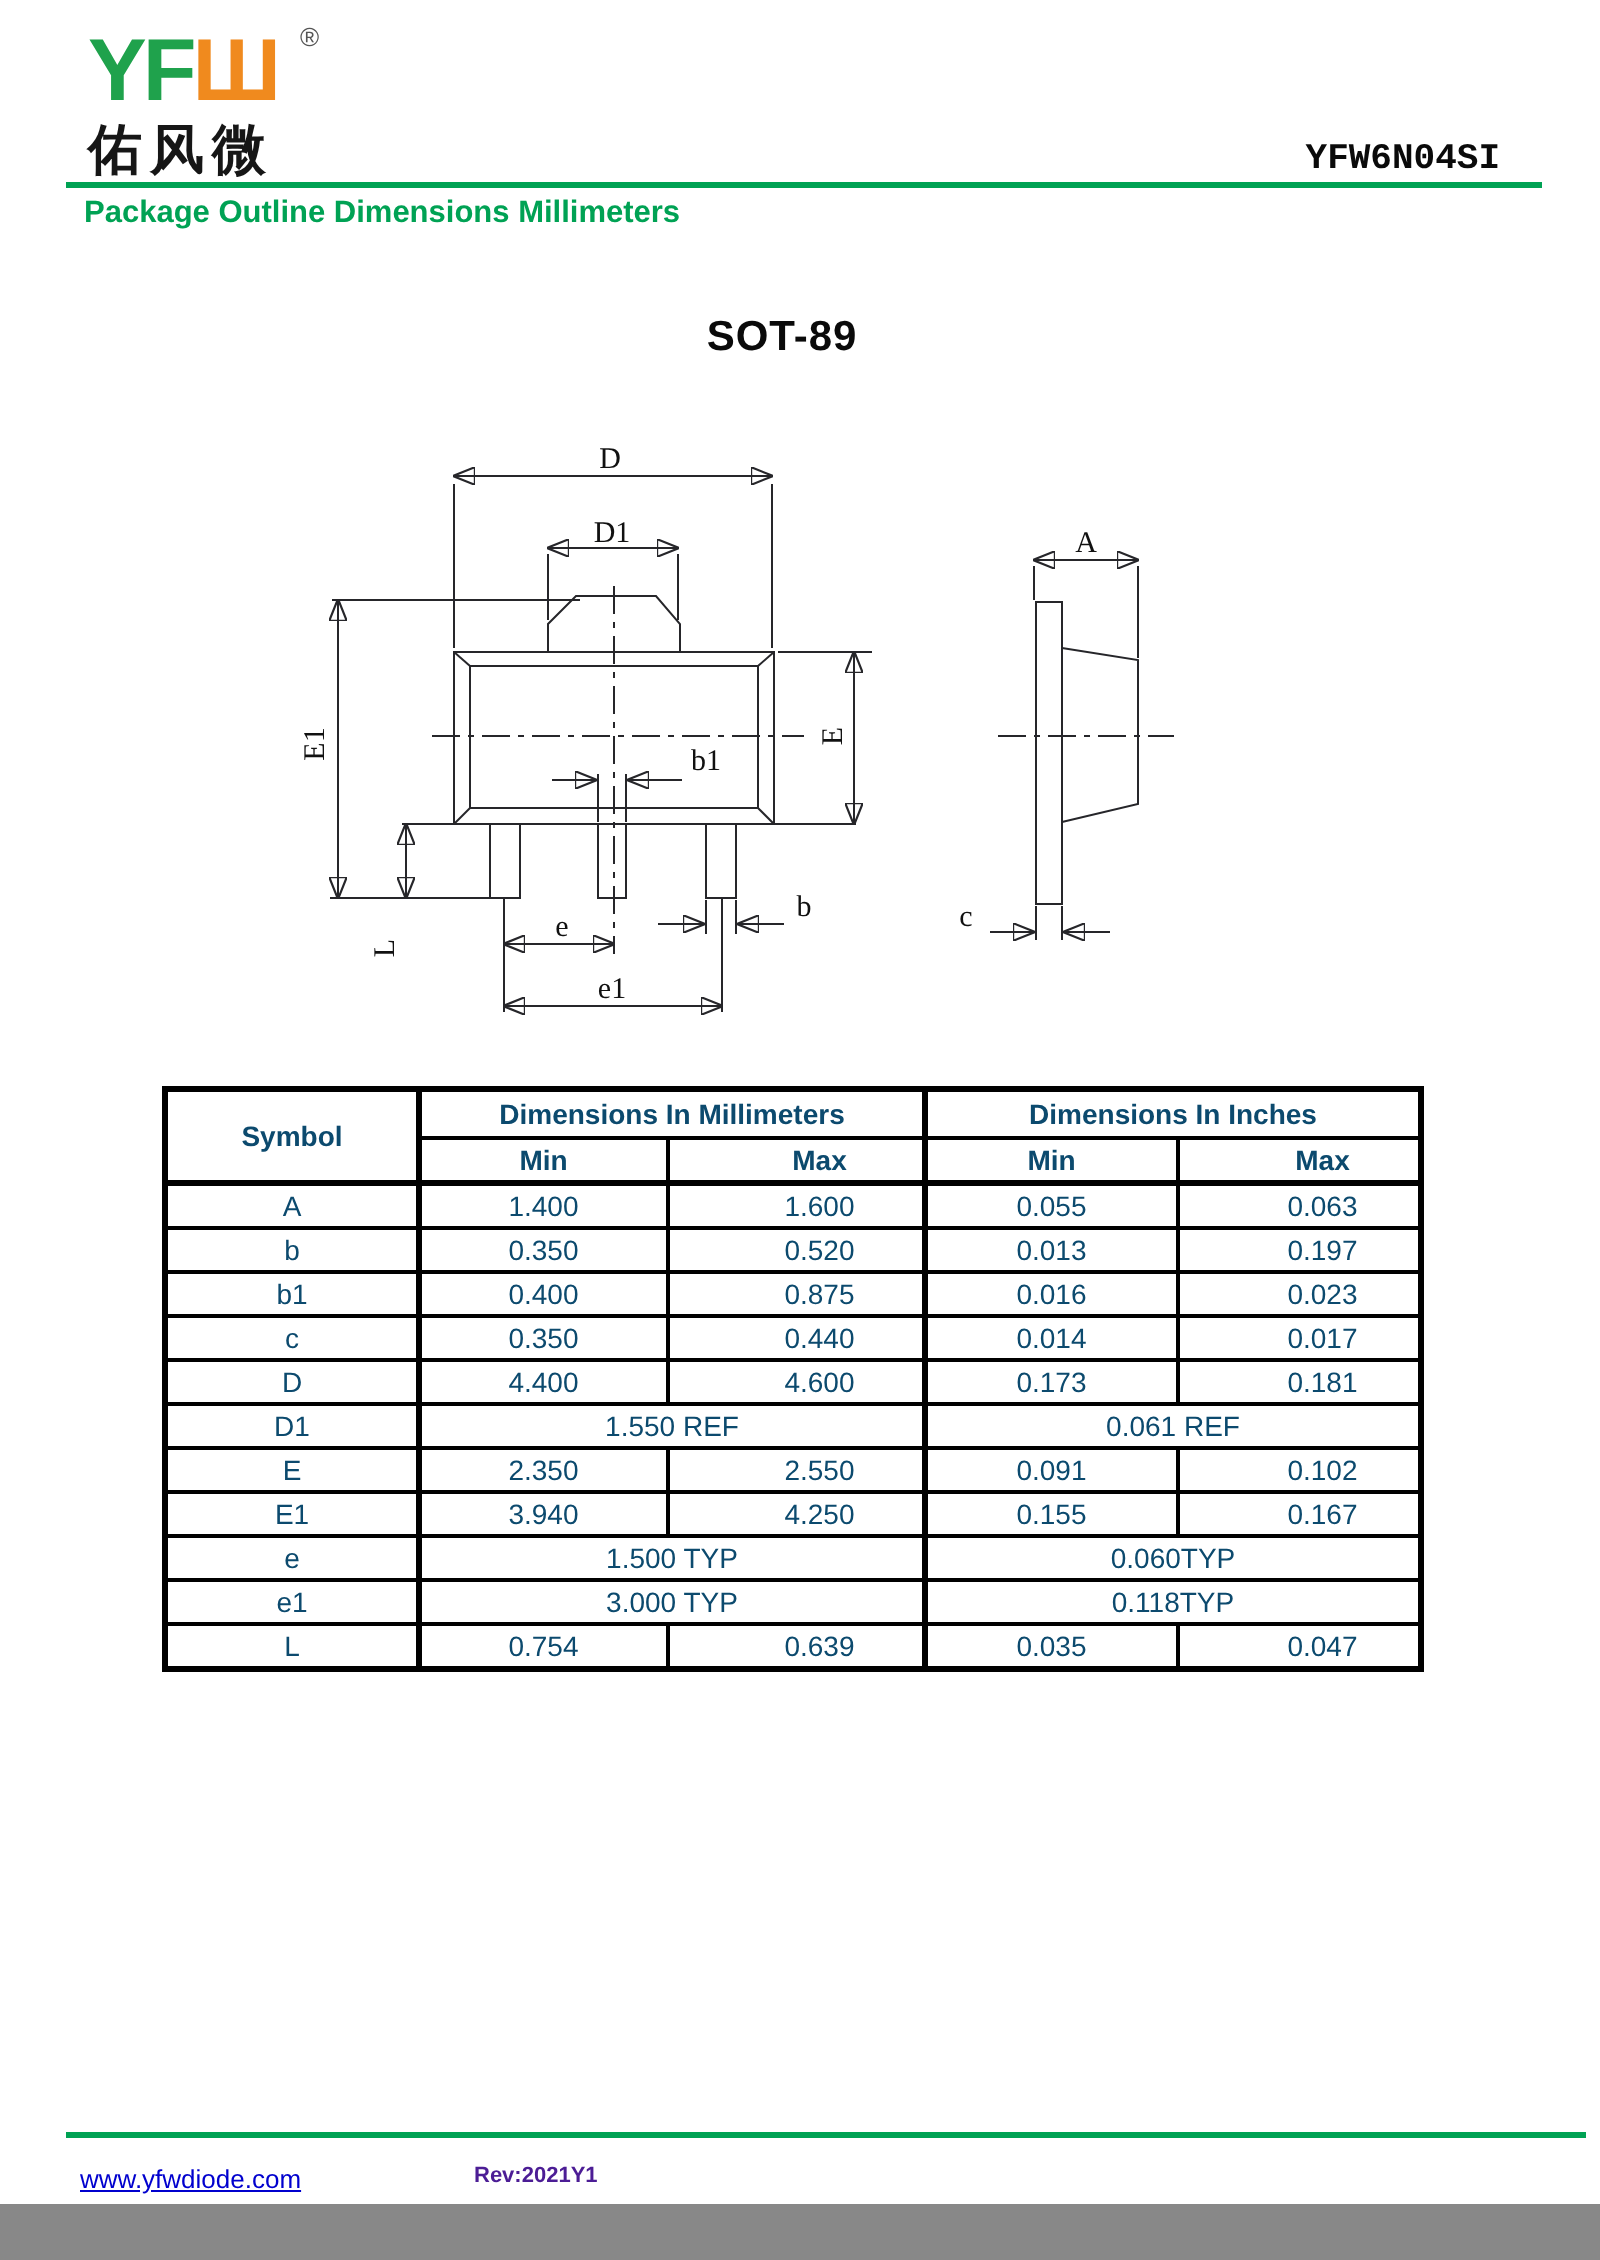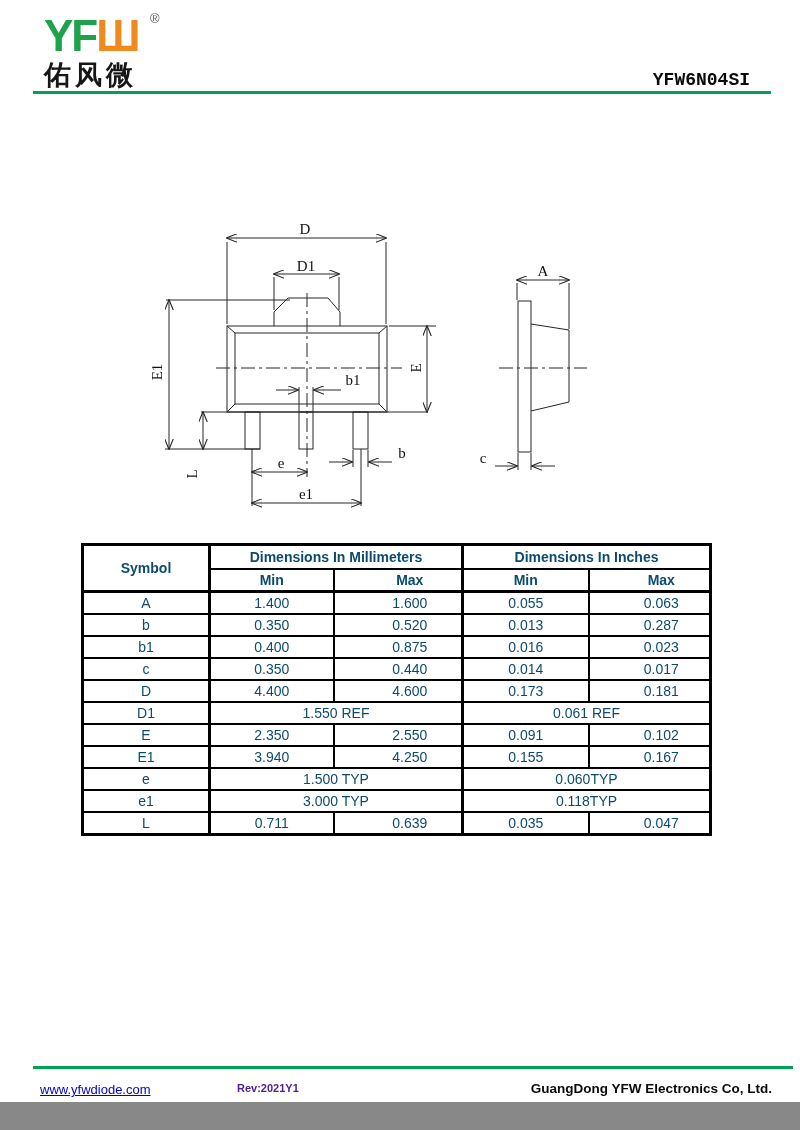--- a/index.html
+++ b/index.html
@@ -68,21 +68,23 @@
 
 <div class="page">
 
   <div class="logo">
     <span class="lg-green">YF</span><span class="lg-orange">Ш</span>
     <span class="reg">®</span>
     <div class="lg-cn">佑风微</div>
   </div>
   <div class="partnum">YFW6N04SI</div>
   <div class="hrule"></div>
-
+  <div class="section-title">Package Outline Dimensions Millimeters</div>
+
+  <div class="pkg-title">SOT-89</div>
 
   <svg class="drawing" width="800" height="330" viewBox="0 0 800 330">
     <defs>
       <marker id="ar" viewBox="0 0 10 8" refX="9.5" refY="4" markerWidth="11" markerHeight="9" orient="auto-start-reverse">
         <path d="M0,0 L10,4 L0,8 z" fill="#26262a" stroke="none"></path>
       </marker>
     </defs>
 
     <g>
 
@@ -199,21 +201,21 @@
           <td class="thick-l">1.400</td>
           <td class="thin-l">1.600</td>
           <td class="thick-l">0.055</td>
           <td class="thin-l">0.063</td>
         </tr>
         <tr>
           <td>b</td>
           <td class="thick-l">0.350</td>
           <td class="thin-l">0.520</td>
           <td class="thick-l">0.013</td>
-          <td class="thin-l">0.287</td>
+          <td class="thin-l">0.197</td>
         </tr>
         <tr>
           <td>b1</td>
           <td class="thick-l">0.400</td>
           <td class="thin-l">0.875</td>
           <td class="thick-l">0.016</td>
           <td class="thin-l">0.023</td>
         </tr>
         <tr>
           <td>c</td>
@@ -253,26 +255,25 @@
           <td class="thick-l" colspan="2">1.500 TYP</td>
           <td class="thick-l" colspan="2">0.060TYP</td>
         </tr>
         <tr>
           <td>e1</td>
           <td class="thick-l" colspan="2">3.000 TYP</td>
           <td class="thick-l" colspan="2">0.118TYP</td>
         </tr>
         <tr>
           <td>L</td>
-          <td class="thick-l">0.711</td>
+          <td class="thick-l">0.754</td>
           <td class="thin-l">0.639</td>
           <td class="thick-l">0.035</td>
           <td class="thin-l">0.047</td>
         </tr>
       </tbody>
   </table>
 
   <div class="frule"></div>
   <a class="site">www.yfwdiode.com</a>
   <div class="rev">Rev:2021Y1</div>
   <div class="pageno">5 / 5</div>
-  <div class="company">GuangDong YFW Electronics Co, Ltd.</div>
 </div>
 
 </body></html>

